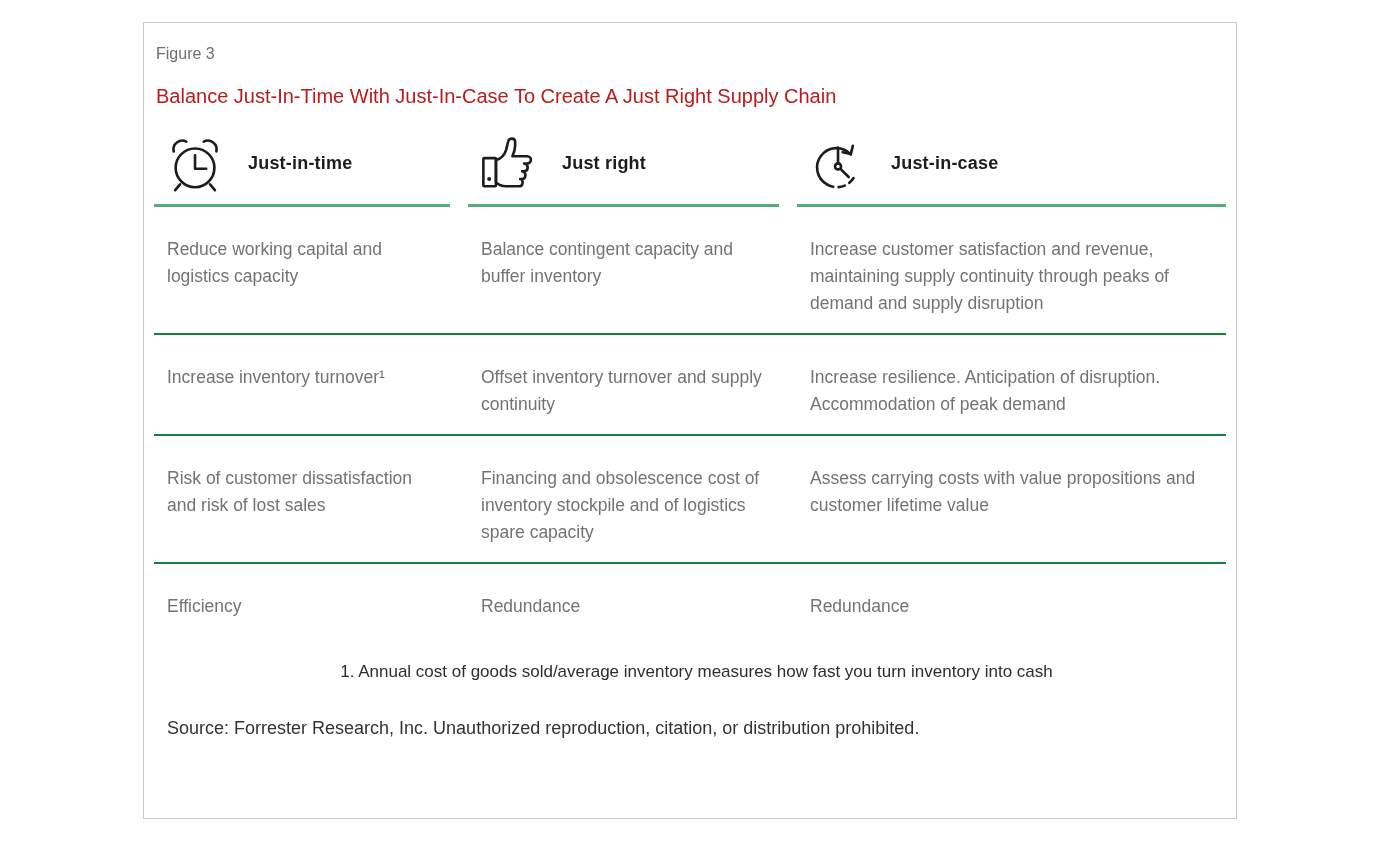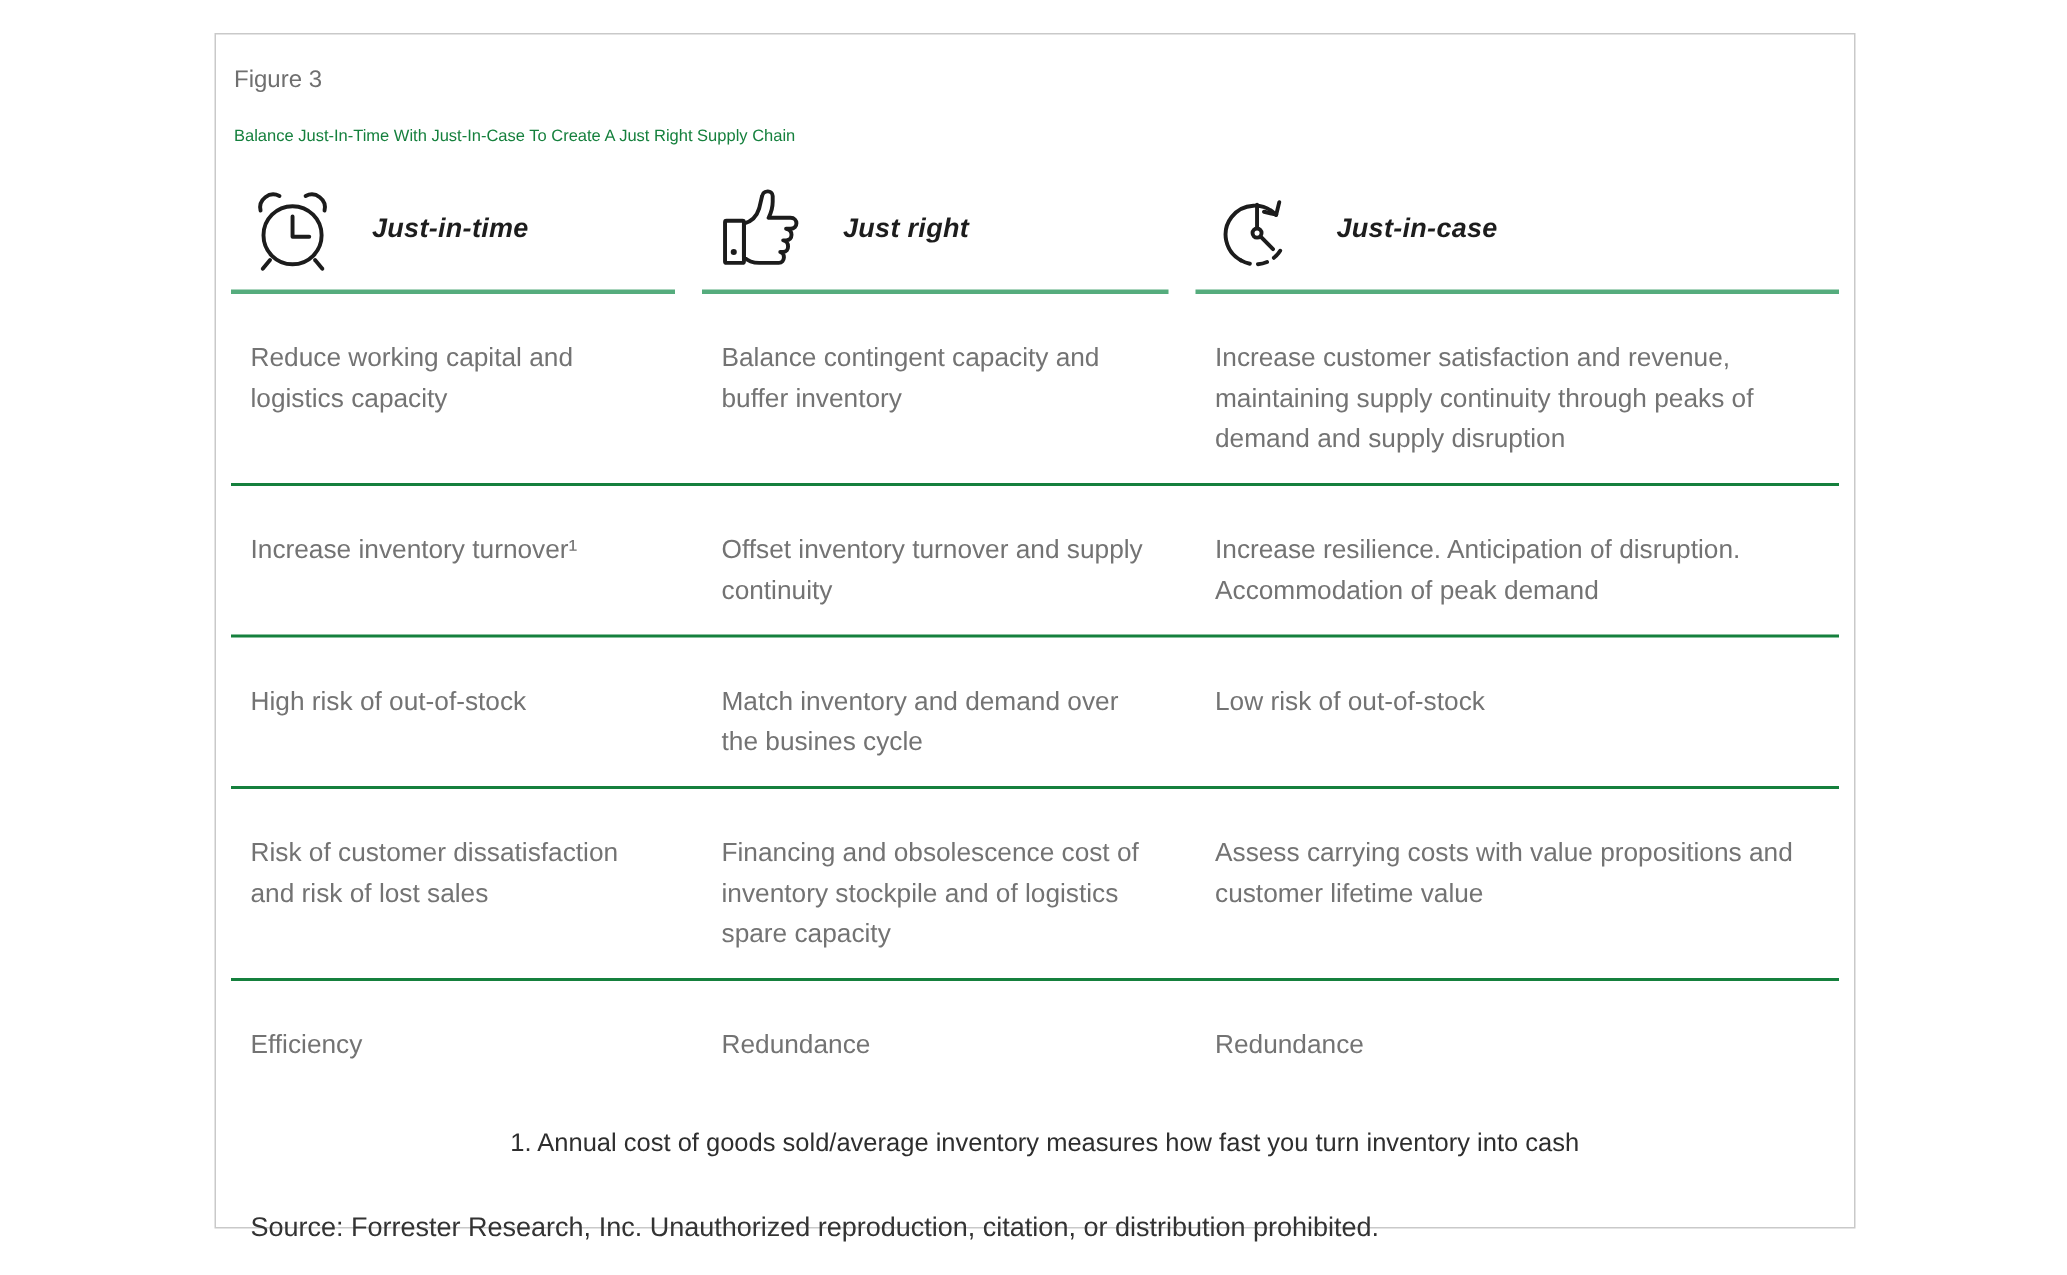--- a/index.html
+++ b/index.html
@@ -18,22 +18,22 @@
     border: 1px solid #c9c9c9;
     padding: 20px 10px 14px 10px;
   }
   .figure-label {
     font-size: 16px;
     color: #6f6f6f;
     margin-top: 2px;
     padding-left: 2px;
   }
   .figure-title {
-    font-size: 11px;
-    color: #15803d;
+    font-size: 20px;
+    color: #b91c1c;
     margin-top: 22px;
     padding-left: 2px;
   }
   .table { margin-top: 20px; }
   .t-head, .t-row {
     display: grid;
     grid-template-columns: 296px 311px auto;
     column-gap: 18px;
   }
   .t-head .col-head {
@@ -44,21 +44,20 @@
     min-height: 78px;
   }
   .col-head .icon-wrap { width: 62px; height: 66px; flex: 0 0 auto; }
   .col-head .icon-wrap svg { width: 62px; height: 66px; display: block; }
   .col-head .col-label {
     font-size: 18px;
     font-weight: bold;
     color: #1d1d1d;
     margin-left: 21px;
     letter-spacing: 0.2px;
-    font-style: italic;
   }
   .t-row + .t-row { border-top: 2px solid #15803d; }
   .t-row .cell {
     padding: 29px 6px 16px 13px;
     font-size: 17.5px;
     line-height: 27px;
     color: #737373;
   }
   .footnote {
     margin-top: 26px;
@@ -151,25 +150,20 @@
         <div class="cell">Balance contingent capacity and buffer inventory</div>
         <div class="cell">Increase customer satisfaction and revenue, maintaining supply continuity through peaks of demand and supply disruption</div>
       </div>
 
       <div class="t-row">
         <div class="cell">Increase inventory turnover¹</div>
         <div class="cell">Offset inventory turnover and supply continuity</div>
         <div class="cell">Increase resilience. Anticipation of disruption. Accommodation of peak demand</div>
       </div>
 
-      <div class="t-row">
-        <div class="cell">High risk of out-of-stock</div>
-        <div class="cell">Match inventory and demand over the busines cycle</div>
-        <div class="cell">Low risk of out-of-stock</div>
-      </div>
 
       <div class="t-row">
         <div class="cell">Risk of customer dissatisfaction and risk of lost sales</div>
         <div class="cell">Financing and obsolescence cost of inventory stockpile and of logistics spare capacity</div>
         <div class="cell">Assess carrying costs with value propositions and customer lifetime value</div>
       </div>
 
       <div class="t-row">
         <div class="cell">Efficiency</div>
         <div class="cell">Redundance</div>

